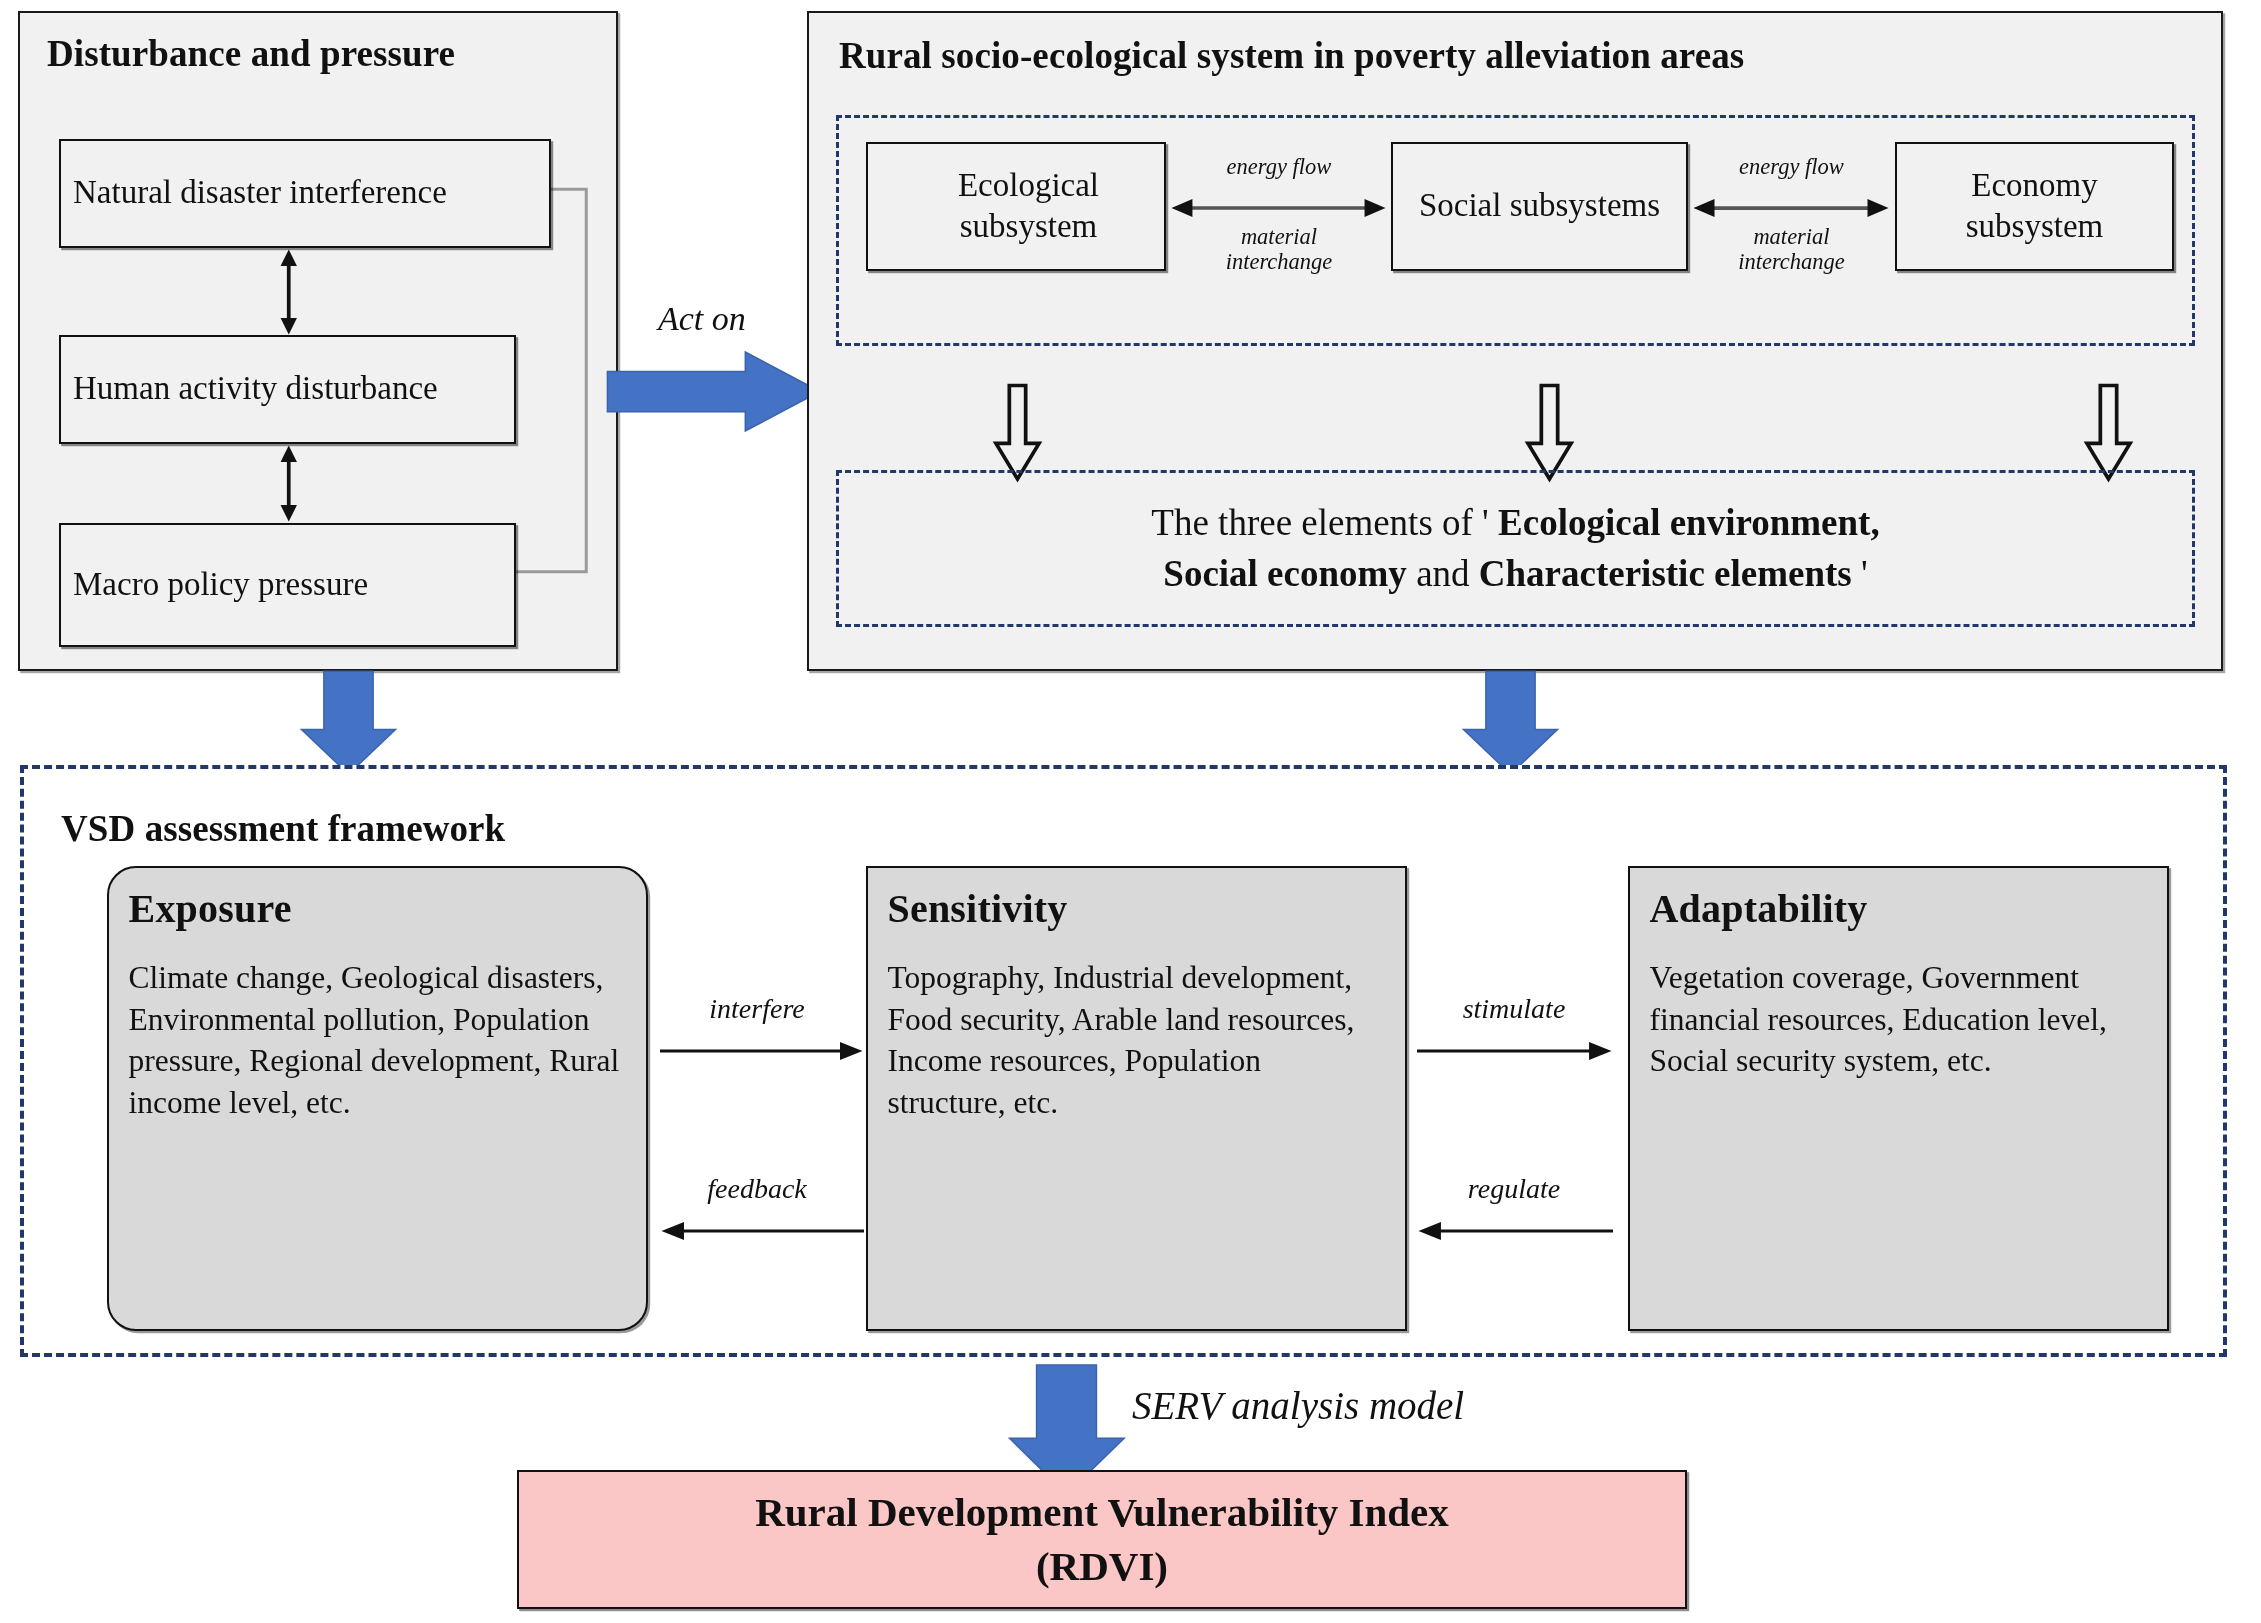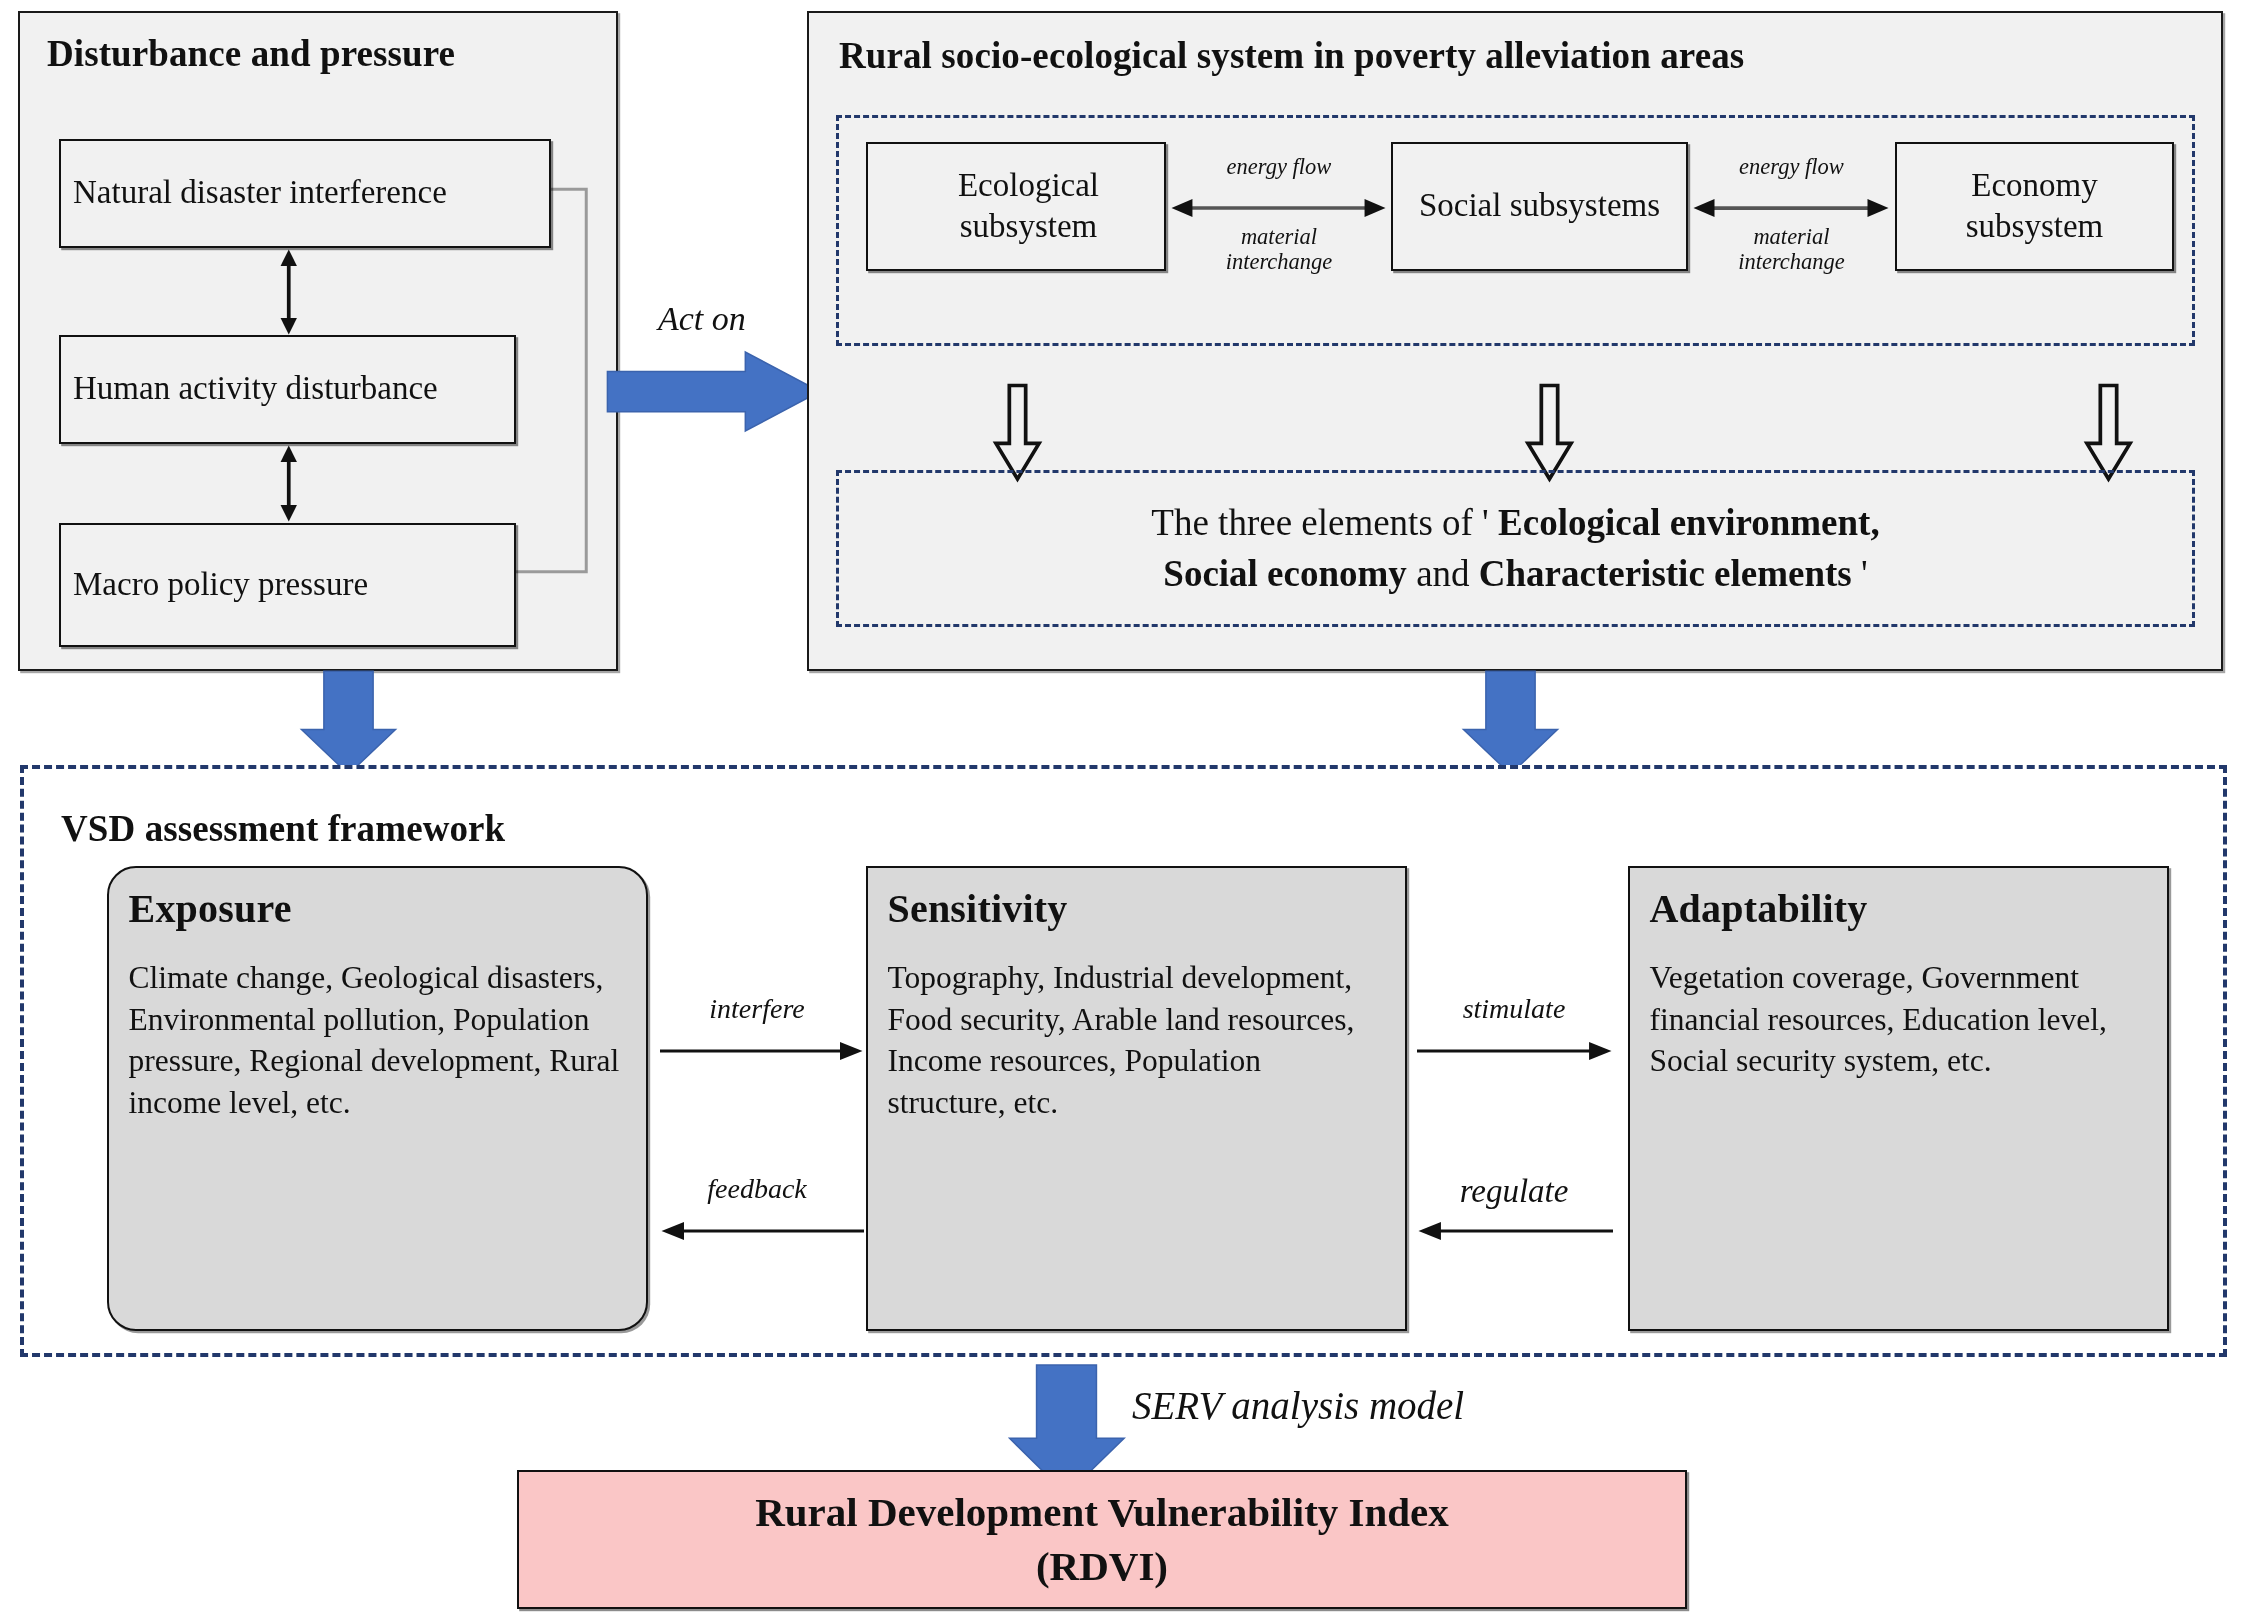--- a/index.html
+++ b/index.html
@@ -214,21 +214,21 @@
   <line x1="26" y1="12" x2="272" y2="12" stroke="#111" stroke-width="4"></line>
   <polygon points="2,12 32,0 32,24" fill="#111"></polygon>
 </svg>
 
 <div class="abs ital ctr" style="left:1413px;top:993px;width:202px;font-size:28px;">stimulate</div>
 <svg class="abs" style="left:1417px;top:1042px;width:196px;height:18px;" viewBox="0 0 262 24" width="196" height="18">
   <line x1="0" y1="12" x2="236" y2="12" stroke="#111" stroke-width="4"></line>
   <polygon points="260,12 230,0 230,24" fill="#111"></polygon>
 </svg>
 
-<div class="abs ital ctr" style="left:1413px;top:1173px;width:202px;font-size:33px;">regulate</div>
+<div class="abs ital ctr" style="left:1413px;top:1173px;width:202px;font-size:28px;">regulate</div>
 <svg class="abs" style="left:1417px;top:1222px;width:196px;height:18px;" viewBox="0 0 262 24" width="196" height="18">
   <line x1="26" y1="12" x2="262" y2="12" stroke="#111" stroke-width="4"></line>
   <polygon points="2,12 32,0 32,24" fill="#111"></polygon>
 </svg>
 
 <svg class="abs" style="left:1008px;top:1365px;width:120px;height:131px;" viewBox="0 0 160 175" width="120" height="131">
   <polygon points="38,0 118,0 118,98 155,98 78,173 2,98 38,98" fill="#4472C4" stroke="#3b63ad" stroke-width="2"></polygon>
 </svg>
 <div class="abs ital" style="left:1132px;top:1383px;font-size:39px;">SERV analysis model</div>
 

